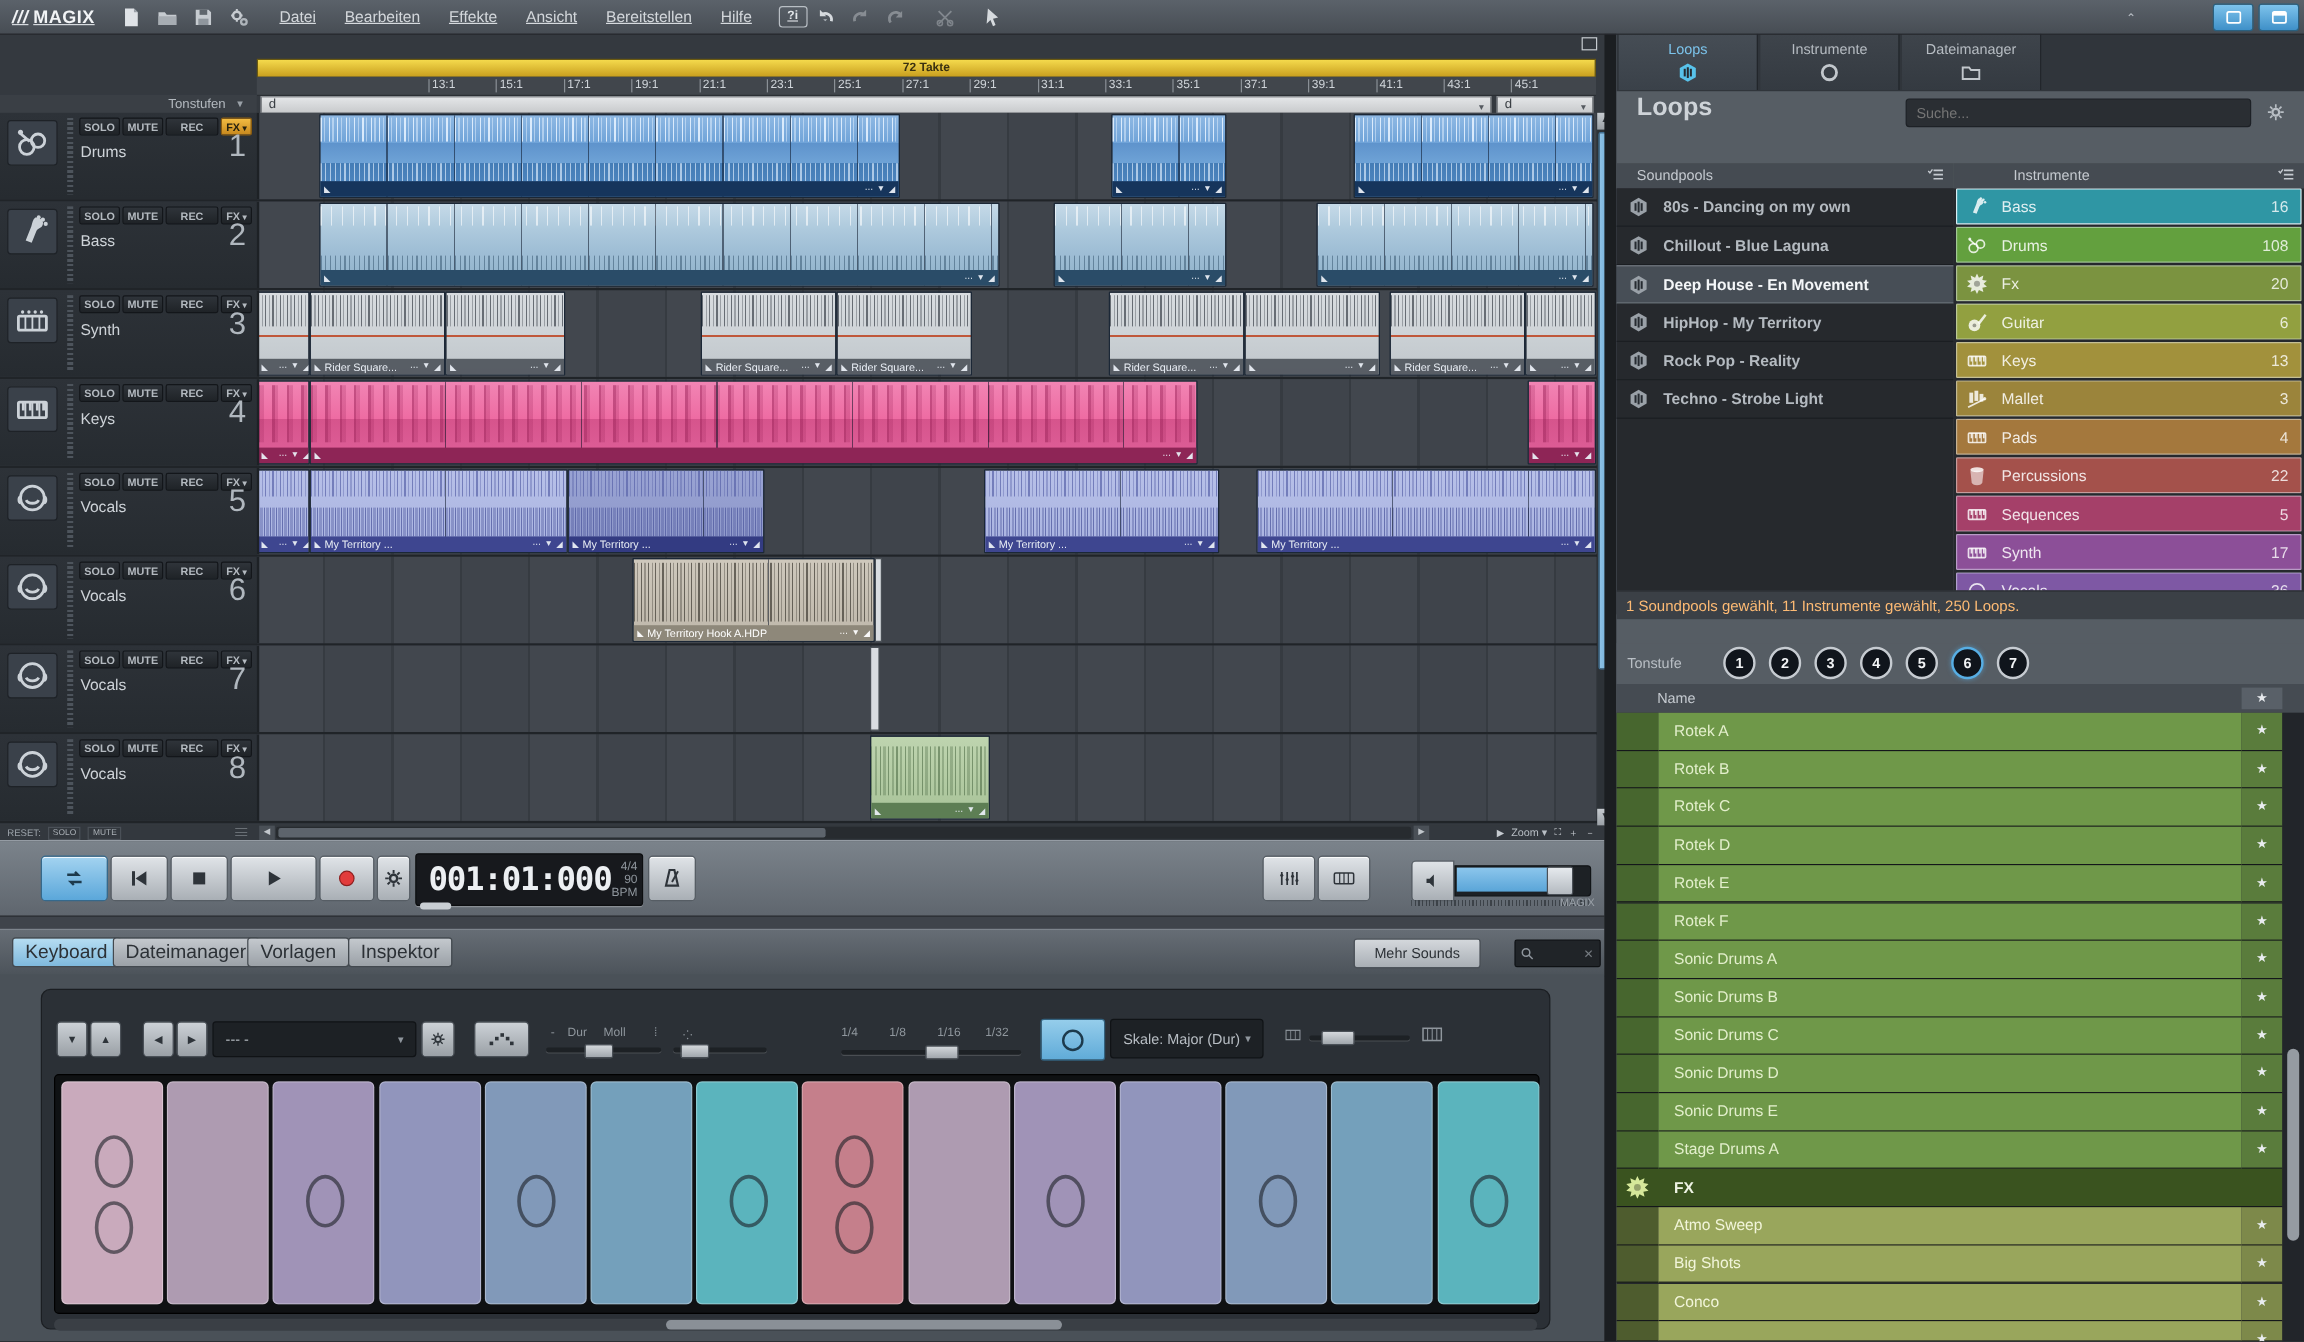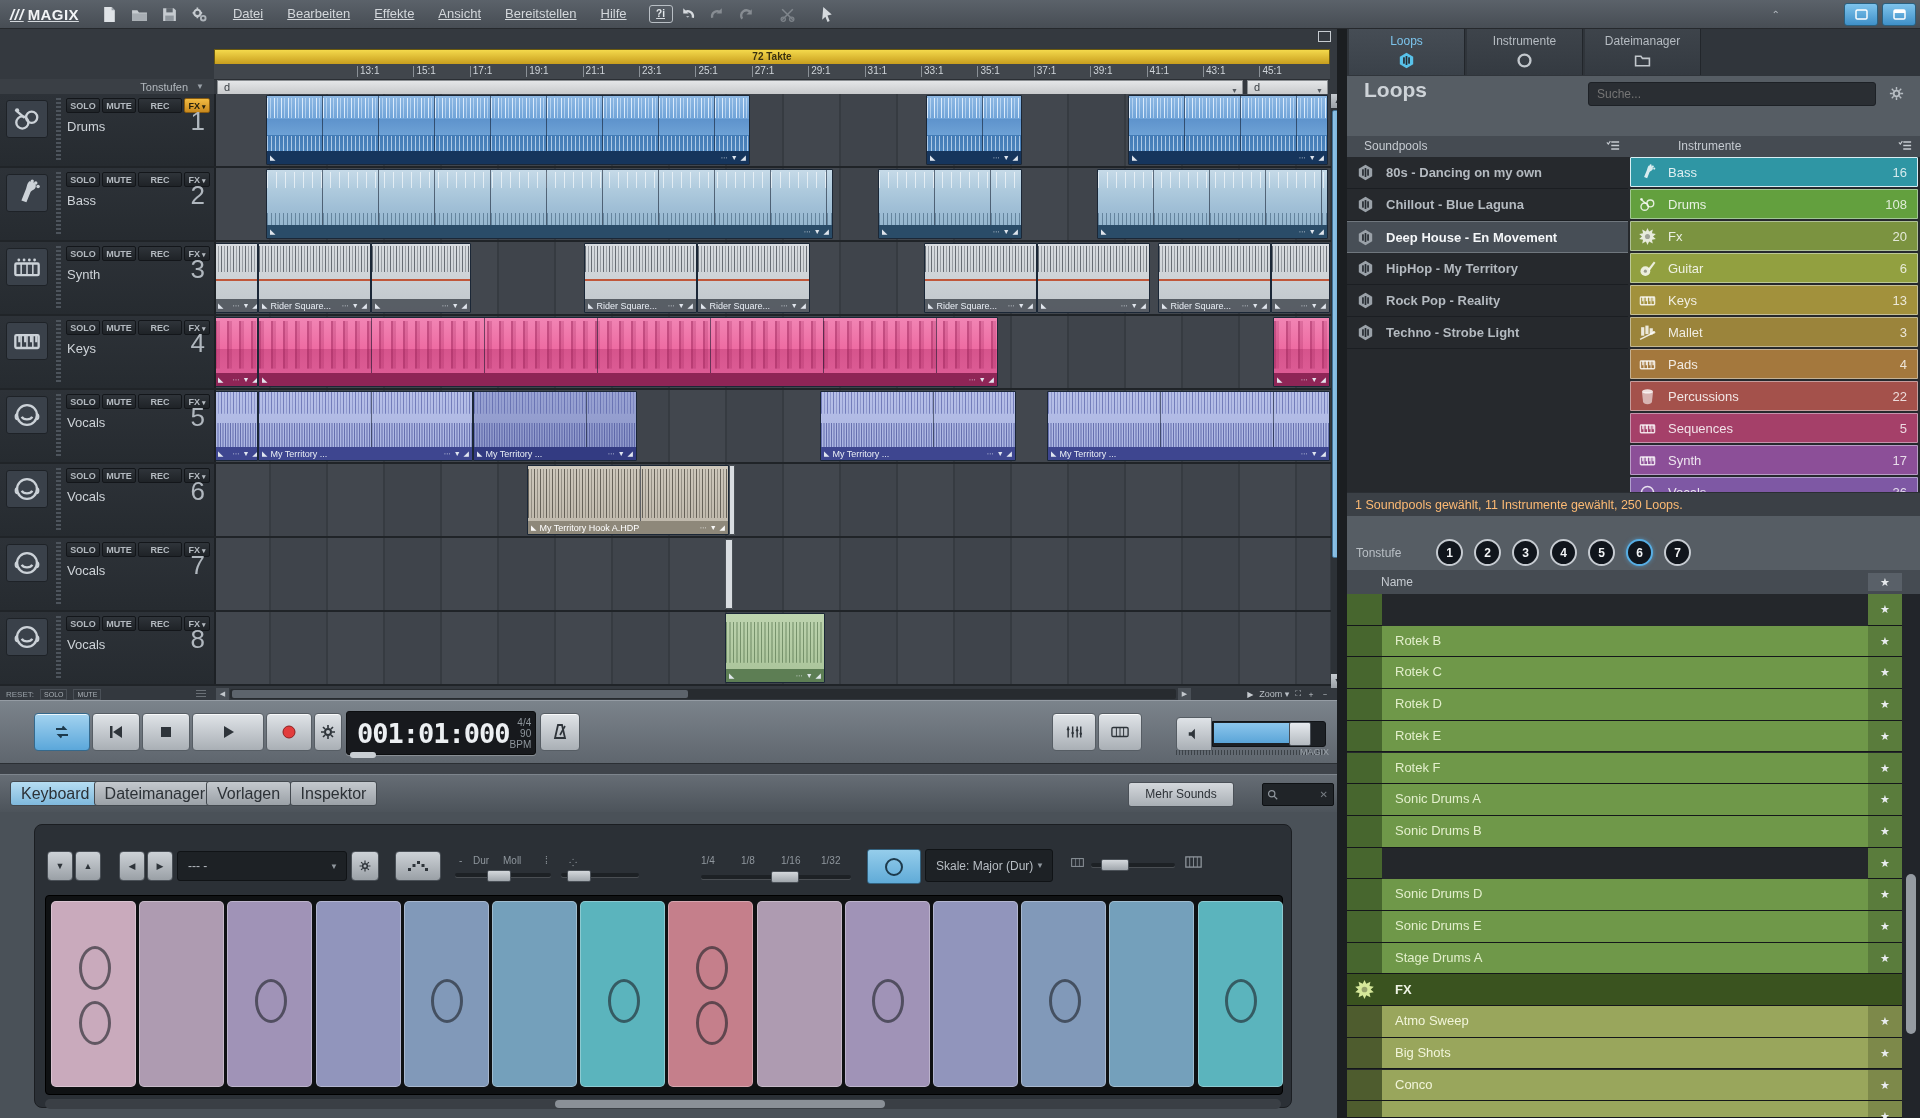--- a/index.html
+++ b/index.html
@@ -1290,20 +1290,21 @@
         <div class="tscirc on" style="left: 279px;">6</div>
         <div class="tscirc" style="left: 317px;">7</div>
       </div>
     <div id="namehead">
       <span class="nl">Name</span>
       <span class="st">★</span>
     </div>
     <div id="looplist">
         <div class="lrow" style="top: 0px; height: 31.7px;">
           <div class="gut" style="background: rgb(71, 102, 46);"></div>
+          <div class="mn" style="background: rgb(111, 152, 73); color: rgb(227, 239, 204);">Rotek A</div>
           <div class="st" style="background: rgb(90, 124, 60);">★</div>
         </div>
         <div class="lrow" style="top: 31.7px; height: 31.7px;">
           <div class="gut" style="background: rgb(71, 102, 46);"></div>
           <div class="mn" style="background: rgb(111, 152, 73); color: rgb(227, 239, 204);">Rotek B</div>
           <div class="st" style="background: rgb(90, 124, 60);">★</div>
         </div>
         <div class="lrow" style="top: 63.4px; height: 31.7px;">
           <div class="gut" style="background: rgb(71, 102, 46);"></div>
           <div class="mn" style="background: rgb(111, 152, 73); color: rgb(227, 239, 204);">Rotek C</div>
@@ -1329,20 +1330,21 @@
           <div class="mn" style="background: rgb(111, 152, 73); color: rgb(227, 239, 204);">Sonic Drums A</div>
           <div class="st" style="background: rgb(90, 124, 60);">★</div>
         </div>
         <div class="lrow" style="top: 221.9px; height: 31.7px;">
           <div class="gut" style="background: rgb(71, 102, 46);"></div>
           <div class="mn" style="background: rgb(111, 152, 73); color: rgb(227, 239, 204);">Sonic Drums B</div>
           <div class="st" style="background: rgb(90, 124, 60);">★</div>
         </div>
         <div class="lrow" style="top: 253.6px; height: 31.7px;">
           <div class="gut" style="background: rgb(71, 102, 46);"></div>
+          <div class="mn" style="background: rgb(111, 152, 73); color: rgb(227, 239, 204);">Sonic Drums C</div>
           <div class="st" style="background: rgb(90, 124, 60);">★</div>
         </div>
         <div class="lrow" style="top: 285.3px; height: 31.7px;">
           <div class="gut" style="background: rgb(71, 102, 46);"></div>
           <div class="mn" style="background: rgb(111, 152, 73); color: rgb(227, 239, 204);">Sonic Drums D</div>
           <div class="st" style="background: rgb(90, 124, 60);">★</div>
         </div>
         <div class="lrow" style="top: 317px; height: 31.7px;">
           <div class="gut" style="background: rgb(71, 102, 46);"></div>
           <div class="mn" style="background: rgb(111, 152, 73); color: rgb(227, 239, 204);">Sonic Drums E</div>

